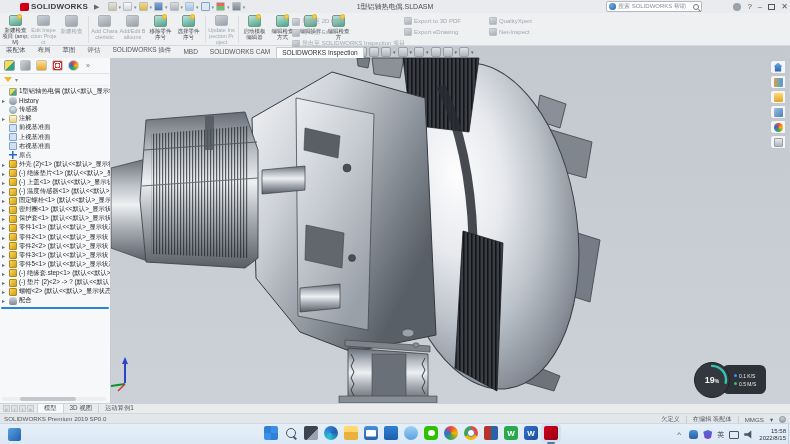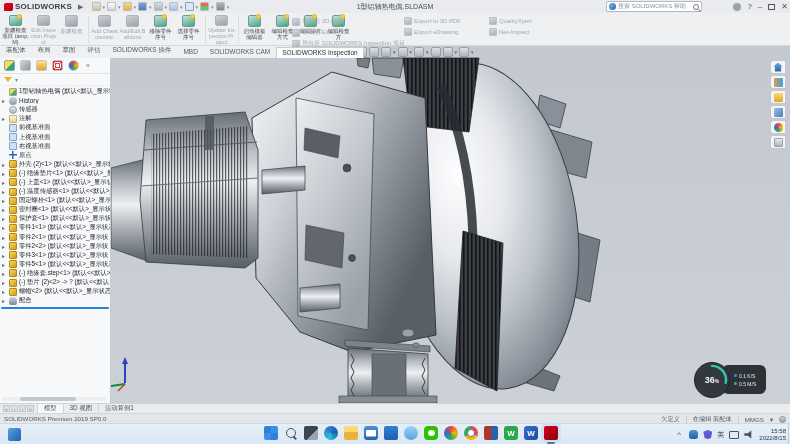--- a/index.html
+++ b/index.html
@@ -1,20 +1,20 @@
 <!DOCTYPE html>
 <html><head>
 <meta charset="utf-8">
 <style>
   * { margin:0; padding:0; box-sizing:border-box; }
   html,body { width:790px; height:444px; overflow:hidden; font-family:"Liberation Sans",sans-serif; background:#e9ebee; position:relative; }
 
   
   #titlebar { position:absolute; left:0; top:0; width:790px; height:13px; background:#e9ebee; display:flex; align-items:center; font-size:7px; color:#444; z-index:30; }
-  #logo { display:flex; align-items:center; gap:2px; padding-left:4px; }
+  #logo { display:flex; align-items:center; gap:2px; padding-left:20px; }
   #logo .dsmark { width:9px; height:8px; background:linear-gradient(135deg,#d6001c 55%,#9c0014); border-radius:2px 1px 2px 1px; }
   #logo .swname { font-weight:bold; font-size:8px; color:#3c3f44; letter-spacing:.2px; }
   #menu-arrow { margin-left:6px; color:#666; font-size:7px; }
   #qat { display:flex; align-items:center; gap:1px; margin-left:8px; }
   .qicon { width:9px; height:9px; border-radius:1px; background:linear-gradient(180deg,#fdfdfd,#cfd3d8); border:1px solid #b9bec4; position:relative; }
   .q-home { background:linear-gradient(180deg,#e8e3d2,#c9c2a8); }
   .q-save { background:linear-gradient(180deg,#7ea6d8,#4d7bb5); }
   .q-open { background:linear-gradient(180deg,#f3d98a,#d9b54e); }
   .q-print { background:linear-gradient(180deg,#d8dde2,#aab1b8); }
   .q-undo { background:linear-gradient(180deg,#cfe3f5,#9fc3e4); }
@@ -440,21 +440,21 @@
         </div>
       <div class="rrow">
           <span class="rdot g"></span>
           <span>0.5 M/S</span>
         </div>
     </div>
     <div id="reccirc">
       <svg viewBox="0 0 36 36">
           <path d="M18,3 A15,15 0 0 1 32.5,21" fill="none" stroke="#36c6b0" stroke-width="2.5" stroke-linecap="round"></path>
         </svg>
-      <span id="recpct"><span>36</span><small>%</small></span>
+      <span id="recpct"><span>19</span><small>%</small></span>
     </div>
   </div>
 </div>
 
 <div id="leftpanel">
   <div id="paneltabs">
       <span class="ptab pt-featuremanager"></span>
       <span class="ptab pt-propertymanager"></span>
       <span class="ptab pt-configurationmanager"></span>
       <span class="ptab pt-dimxpertmanager"></span>

